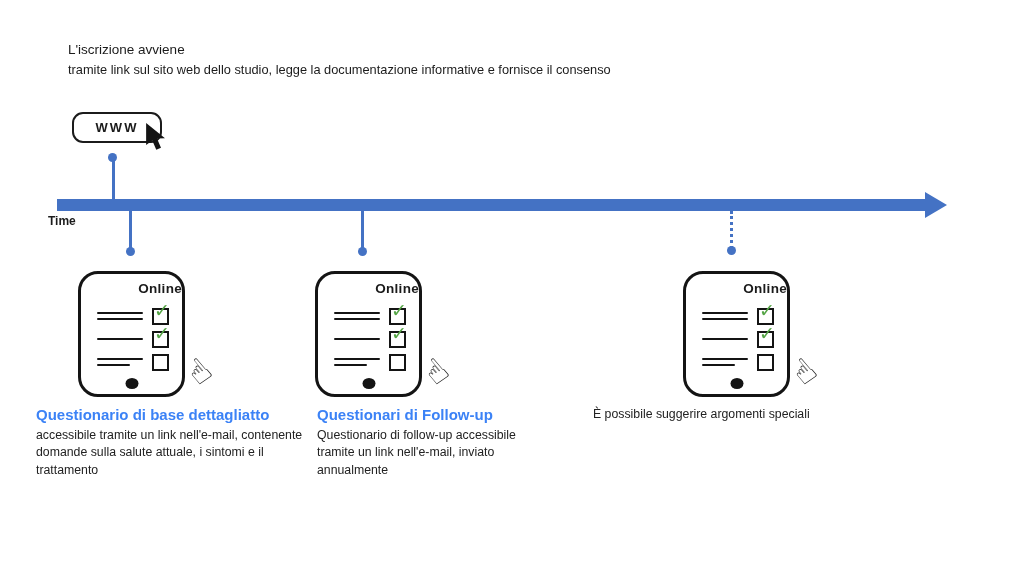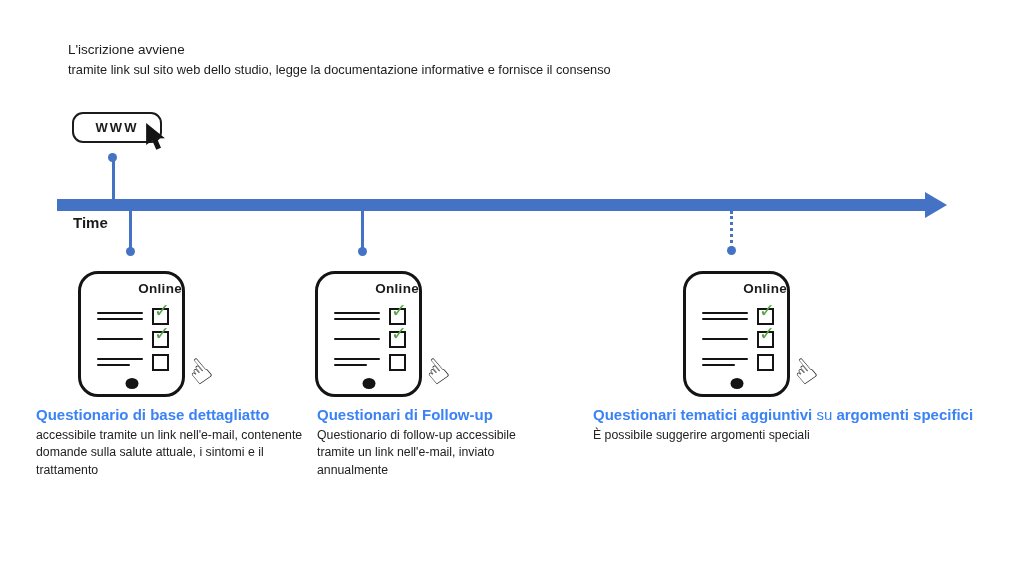--- a/index.html
+++ b/index.html
@@ -19,21 +19,21 @@
     font-size:13px;font-weight:600;letter-spacing:2px;background:#fff;
   }
   .cursor-arrow{position:absolute;left:144px;top:123px;width:26px;height:29px;}
   
   .stem{position:absolute;left:112px;top:156px;width:3px;height:44px;background:#4472C4;}
   .bluedot{position:absolute;width:9px;height:9px;border-radius:50%;background:#4472C4;}
   
   .tl-bar{position:absolute;left:57px;top:199px;width:868px;height:12px;background:#4472C4;}
   .tl-head{position:absolute;left:925px;top:192px;width:0;height:0;
     border-top:13px solid transparent;border-bottom:13px solid transparent;border-left:22px solid #4472C4;}
-  .time-label{position:absolute;left:73px;top:214px;font-size:15px;font-weight:bold;}
+  .time-label{position:absolute;left:48px;top:214px;font-size:12px;font-weight:bold;}
   
   .conn{position:absolute;top:211px;height:38px;width:3px;background:#4472C4;}
   .conn.dotted{background:none;width:0;border-left:3px dotted #4472C4;}
   .c1{left:129px}.c2{left:361px}.c3{left:730px}
   .d1{left:126px;top:247px}.d2{left:358px;top:247px}.d3{left:727px;top:246px}
   .dstem{left:108px;top:153px}
   
   .tablet{
     position:absolute;top:271px;width:107px;height:126px;background:#fff;
     border:3.6px solid #141414;border-radius:20px;box-sizing:border-box;
@@ -193,17 +193,16 @@
     <h3>Questionario di base dettagliatto</h3>
     <p>accessibile tramite un link nell'e-mail, contenente domande sulla salute attuale, i sintomi e il trattamento</p>
   </div>
 
   <div class="cap b2">
     <h3>Questionari di Follow-up</h3>
     <p>Questionario di follow-up accessibile tramite un link nell'e-mail, inviato annualmente</p>
   </div>
 
   <div class="cap b3">
-    <h3><span>Questionari tematici aggiuntivi</span><span class="normal"> su </span><span>argomenti specifici</span></h3>
     <p>È possibile suggerire argomenti speciali</p>
   </div>
 
 </div>
 
 </body></html>

